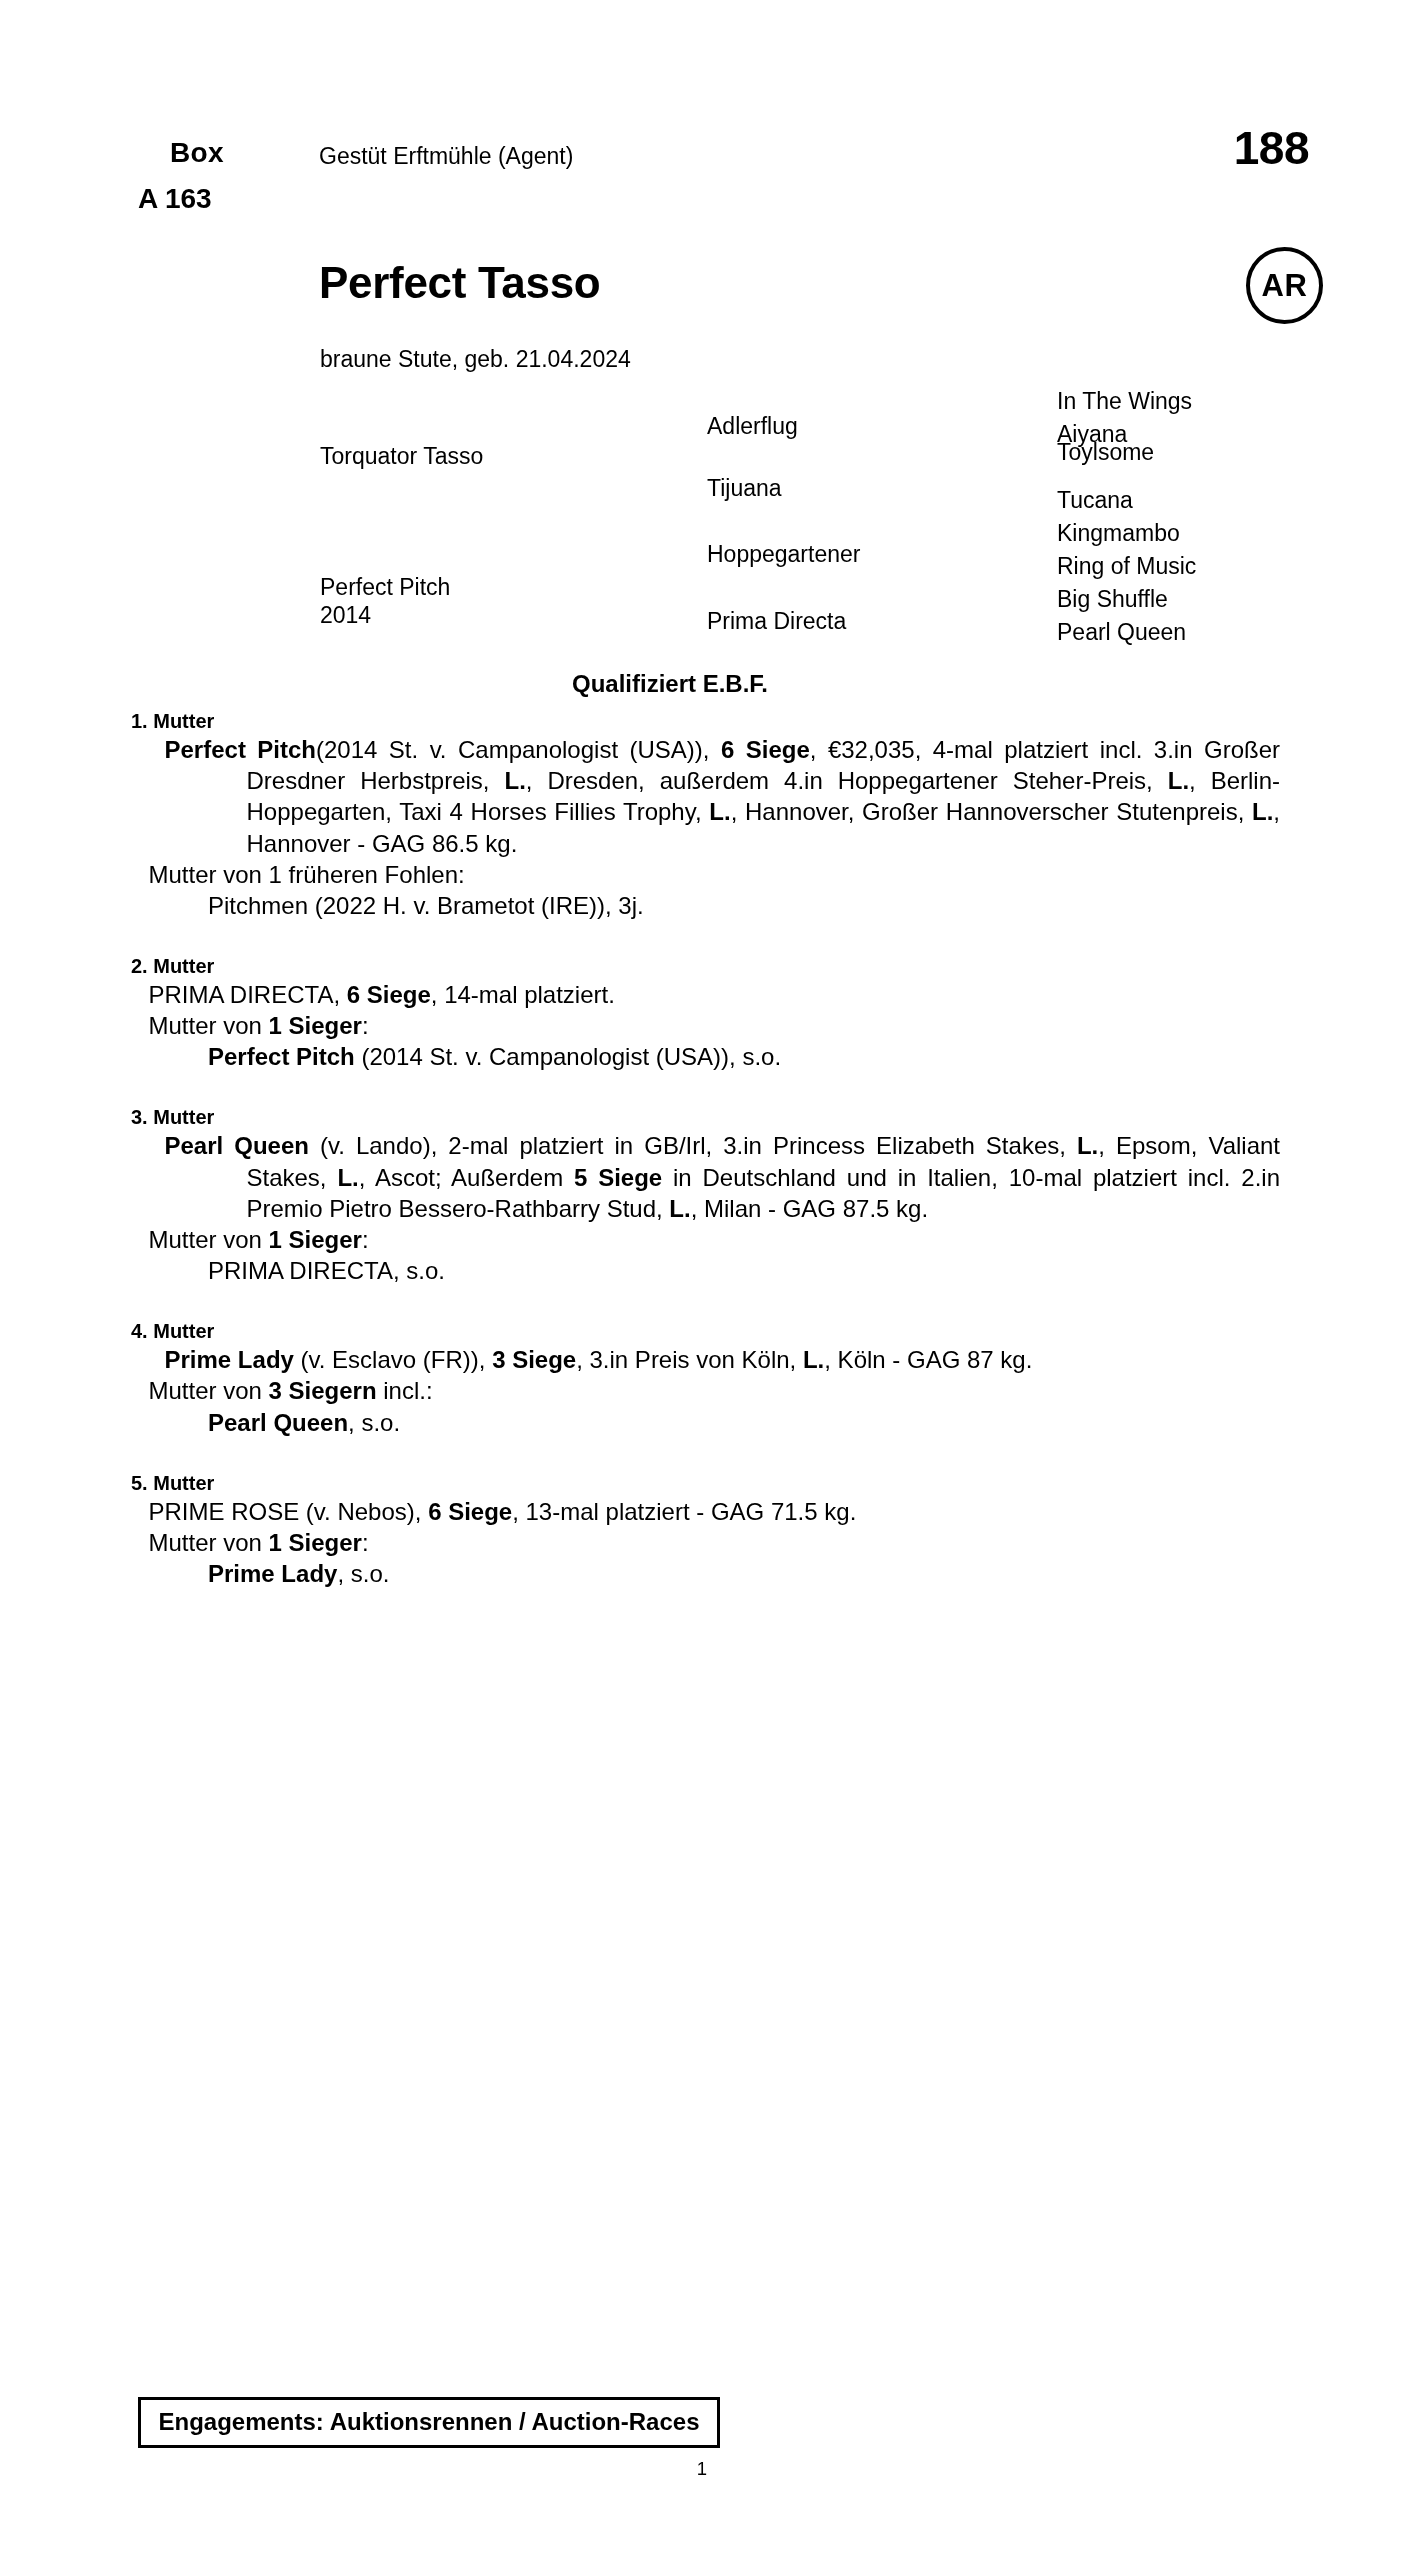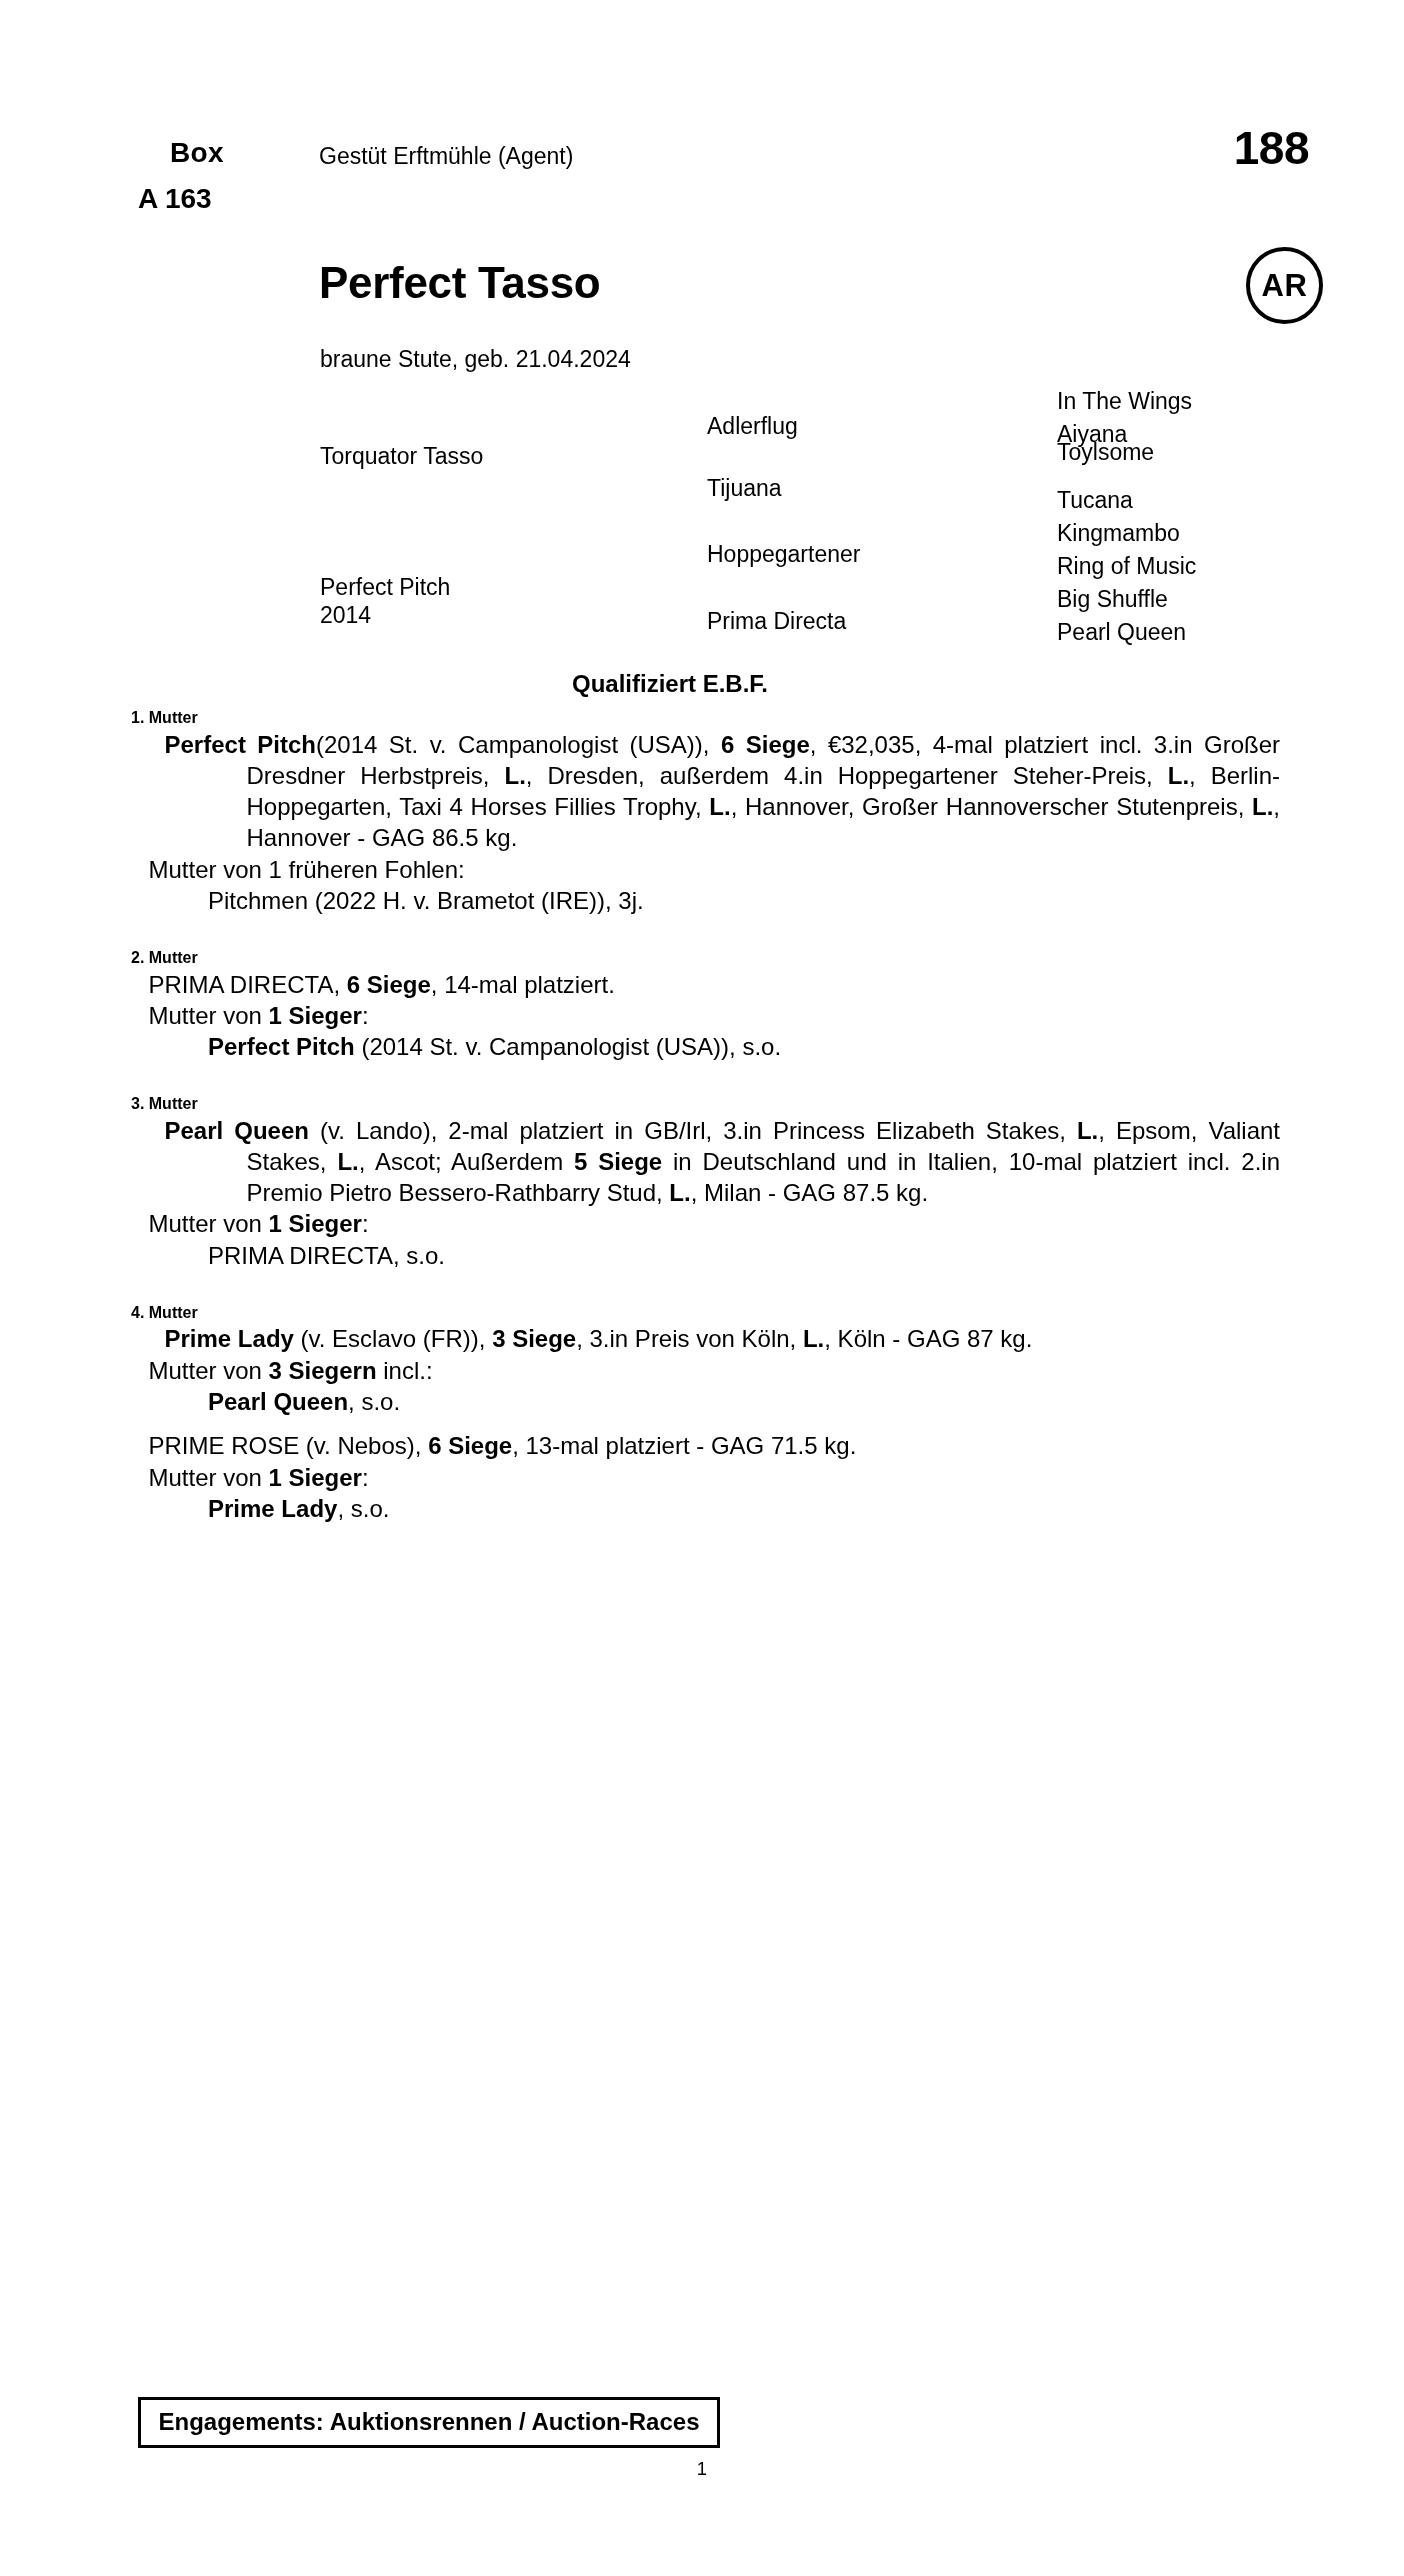--- a/index.html
+++ b/index.html
@@ -132,21 +132,21 @@
   
   .body {
     position: absolute;
     left: 131px;
     top: 708px;
     width: 1149px;
     font-size: 24px;
     line-height: 1.3;
   }
   .gen-head {
-    font-size: 16px;
+    font-size: 20px;
     font-weight: bold;
     margin-top: 18.5px;
   }
   .gen-head:first-child { margin-top: 0; }
 
   .para {
     margin-left: 17.5px;
     text-align: justify;
     text-indent: 0;
   }
@@ -243,20 +243,21 @@
 
     <div class="gap"></div>
 
     <div class="gen-head">4. Mutter</div>
     <div class="para hang"><b>Prime Lady</b><span> (v. Esclavo (FR)), </span><b>3 Siege</b><span>, 3.in Preis von Köln, </span><b>L.</b><span>, Köln - GAG 87 kg.</span></div>
     <div class="sub"><span>Mutter von </span><b>3 Siegern</b><span> incl.:</span></div>
     <div class="sub2"><b>Pearl Queen</b><span>, s.o.</span></div>
 
     <div class="gap"></div>
 
+    <div class="gen-head">5. Mutter</div>
     <div class="para"><span>PRIME ROSE</span><span> (v. Nebos), </span><b>6 Siege</b><span>, 13-mal platziert - GAG 71.5 kg.</span></div>
     <div class="sub"><span>Mutter von </span><b>1 Sieger</b><span>:</span></div>
     <div class="sub2"><b>Prime Lady</b><span>, s.o.</span></div>
 
   </div>
 
   <div class="engagements">Engagements: Auktionsrennen / Auction-Races</div>
   <div class="page-num">1</div>
 
 </div>

